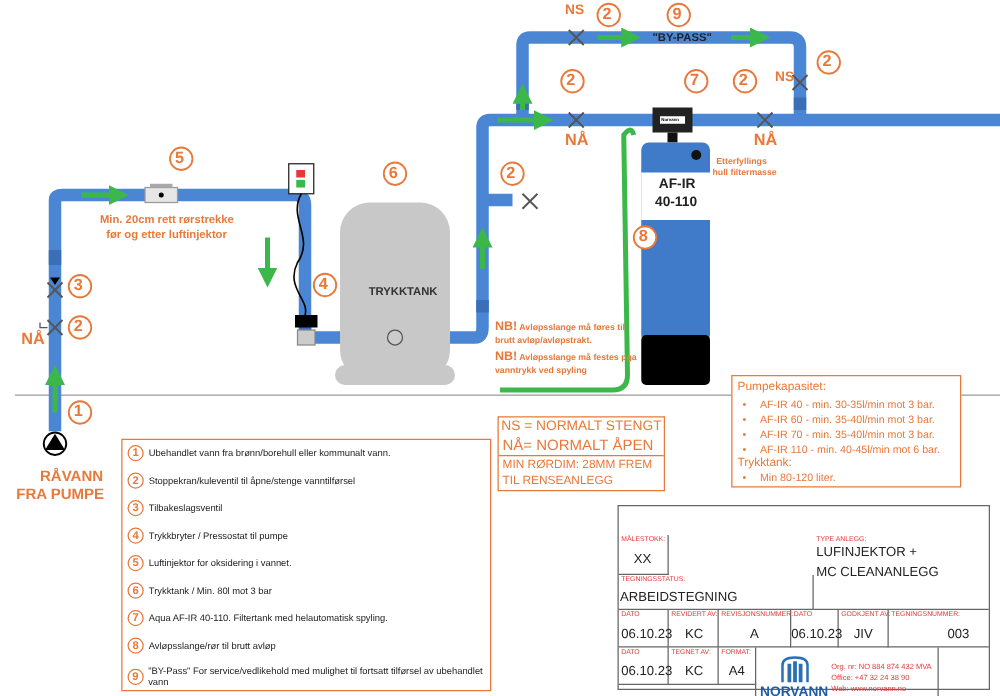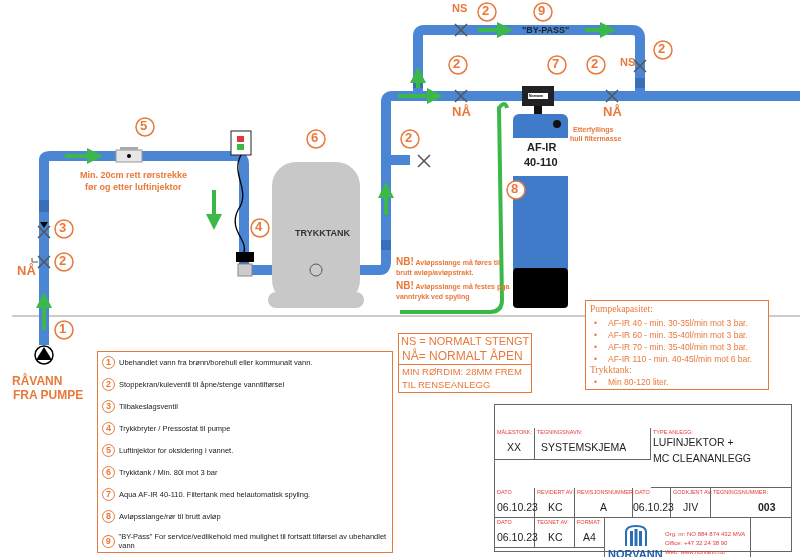--- a/index.html
+++ b/index.html
@@ -10,21 +10,21 @@
   .legend{position:absolute;left:97px;top:351px;width:294px;height:200px;border:1px solid #e8793a;}
   .legend .row{position:absolute;left:4px;font-size:7.5px;color:#222;display:flex;align-items:center;}
   .legend .num{display:inline-block;width:11px;height:11px;border:1.3px solid #e8793a;border-radius:50%;color:#e8793a;font-size:9px;font-weight:bold;text-align:center;line-height:11px;margin-right:4px;}
   .nsbox{position:absolute;left:398px;top:333px;width:132px;height:58px;border:1px solid #e8793a;}
   .nsbox .l1{position:absolute;left:2px;top:1px;font-size:11px;color:#e8793a;}
   .nsbox .l2{position:absolute;left:3px;top:15px;font-size:12px;color:#e8793a;}
   .nsbox .sep{position:absolute;left:0;right:0;top:30px;border-top:1px solid #e8793a;}
   .nsbox .l3{position:absolute;left:3px;top:32px;font-size:9.5px;color:#e8793a;}
   .nsbox .l4{position:absolute;left:3px;top:45px;font-size:9.5px;color:#e8793a;}
   .pump{position:absolute;left:585px;top:300px;width:182px;height:88px;border:1px solid #e8793a;background:#fff;}
-  .pump .h{position:absolute;left:4px;font-size:9.5px;color:#e8793a;font-family:Liberation Serif, serif;}
+  .pump .h{position:absolute;left:4px;font-size:9.5px;color:#e8793a;}
   .pump .b{position:absolute;left:8px;font-size:8.5px;color:#e8793a;}
   .pump .b span.dot{display:inline-block;width:14px;}
   .tb{position:absolute;left:494px;top:404px;width:296px;height:146px;border:1px solid #666;font-size:7px;}
   .tb .cell{position:absolute;border-right:1px solid #666;border-bottom:1px solid #666;box-sizing:border-box;margin-top:23px;}
   .tb .lbl{position:absolute;left:2px;top:1px;font-size:5.5px;color:#e23a3a;white-space:nowrap;}
   .tb .val{position:absolute;font-size:10.5px;color:#222;white-space:nowrap;}
   .contact{position:absolute;font-size:6px;color:#e23a3a;white-space:nowrap;}
 </style>
 </head>
 <body>
@@ -166,21 +166,21 @@
 <div class="t" style="left:524px;top:156px;font-size:11px;color:#222;">40-110</div>
 <div class="t" style="left:529px;top:94px;font-size:3.5px;color:#000;">Norvann</div>
 <div class="t or" style="left:573px;top:126px;font-size:7px;">Etterfyllings</div>
 <div class="t or" style="left:570px;top:135px;font-size:7px;">hull filtermasse</div>
 
 <div class="t or" style="left:396px;top:256px;font-size:7px;"><span style="font-size:10px;">NB!</span> <span>Avløpsslange må føres til</span></div>
 <div class="t or" style="left:396px;top:269px;font-size:7px;">brutt avløp/avløpstrakt.</div>
 <div class="t or" style="left:396px;top:280px;font-size:7px;"><span style="font-size:10px;">NB!</span> <span>Avløpsslange må festes pga</span></div>
 <div class="t or" style="left:396px;top:293px;font-size:7px;">vanntrykk ved spyling</div>
 
-<div class="t or" style="left:12px;top:374px;font-size:12px;text-align:right;">RÅVANN</div>
+<div class="t or" style="left:32px;top:374px;font-size:12px;text-align:right;">RÅVANN</div>
 <div class="t or" style="left:13px;top:388px;font-size:12px;">FRA PUMPE</div>
 
 <div class="legend">
   <div class="row" style="top:4px;">
       <span class="num">1</span>
       <span>Ubehandlet vann fra brønn/borehull eller kommunalt vann.</span>
     </div>
   <div class="row" style="top:26px;">
       <span class="num">2</span>
       <span>Stoppekran/kuleventil til åpne/stenge vanntilførsel</span>
@@ -231,29 +231,29 @@
   <div class="b" style="top:53px;"><span class="dot">•</span><span>AF-IR 110 - min. 40-45l/min mot 6 bar.</span></div>
   <div class="h" style="top:64px;">Trykktank:</div>
   <div class="b" style="top:76px;"><span class="dot">•</span><span>Min 80-120 liter.</span></div>
 </div>
 
 <div class="tb">
   <div class="cell" style="left:0;top:0;width:40px;height:32px;">
       <span class="lbl">MÅLESTOKK:</span>
       <span class="val" style="left:12px;top:13px;">XX</span>
     </div>
-  <div class="cell" style="left:40px;top:0;width:116px;height:32px;">
-      <span class="lbl">TEGNINGSNAVN:</span>
-      <span class="val" style="left:6px;top:13px;">SYSTEMSKJEMA</span>
-    </div>
   <div class="cell" style="left:156px;top:0;width:140px;height:60px;border-right:none;">
       <span class="lbl">TYPE ANLEGG:</span>
       <span class="val" style="left:2px;top:8px;">LUFINJEKTOR +</span>
       <span class="val" style="left:2px;top:24px;">MC CLEANANLEGG</span>
     </div>
+  <div class="cell" style="left:0;top:32px;width:156px;height:28px;">
+      <span class="lbl">TEGNINGSSTATUS:</span>
+      <span class="val" style="left:1px;top:12px;">ARBEIDSTEGNING</span>
+    </div>
 
   <div class="cell" style="left:0;top:60px;width:40px;height:30px;">
       <span class="lbl">DATO</span>
       <span class="val" style="left:2px;top:13px;">06.10.23</span>
     </div>
   <div class="cell" style="left:40px;top:60px;width:40px;height:30px;">
       <span class="lbl">REVIDERT AV:</span>
       <span class="val" style="left:13px;top:13px;">KC</span>
     </div>
   <div class="cell" style="left:80px;top:60px;width:58px;height:30px;">
@@ -263,21 +263,21 @@
   <div class="cell" style="left:138px;top:60px;width:38px;height:30px;">
       <span class="lbl">DATO</span>
       <span class="val" style="left:0;top:13px;">06.10.23</span>
     </div>
   <div class="cell" style="left:176px;top:60px;width:40px;height:30px;">
       <span class="lbl">GODKJENT AV:</span>
       <span class="val" style="left:12px;top:13px;">JIV</span>
     </div>
   <div class="cell" style="left:216px;top:60px;width:80px;height:30px;border-right:none;">
       <span class="lbl">TEGNINGSNUMMER:</span>
-      <span class="val" style="left:47px;top:13px;font-weight:bold;">003</span>
+      <span class="val" style="left:47px;top:13px;">003</span>
     </div>
 
   <div class="cell" style="left:0;top:90px;width:40px;height:30px;">
       <span class="lbl">DATO</span>
       <span class="val" style="left:2px;top:13px;">06.10.23</span>
     </div>
   <div class="cell" style="left:40px;top:90px;width:40px;height:30px;">
       <span class="lbl">TEGNET AV:</span>
       <span class="val" style="left:13px;top:13px;">KC</span>
     </div>

